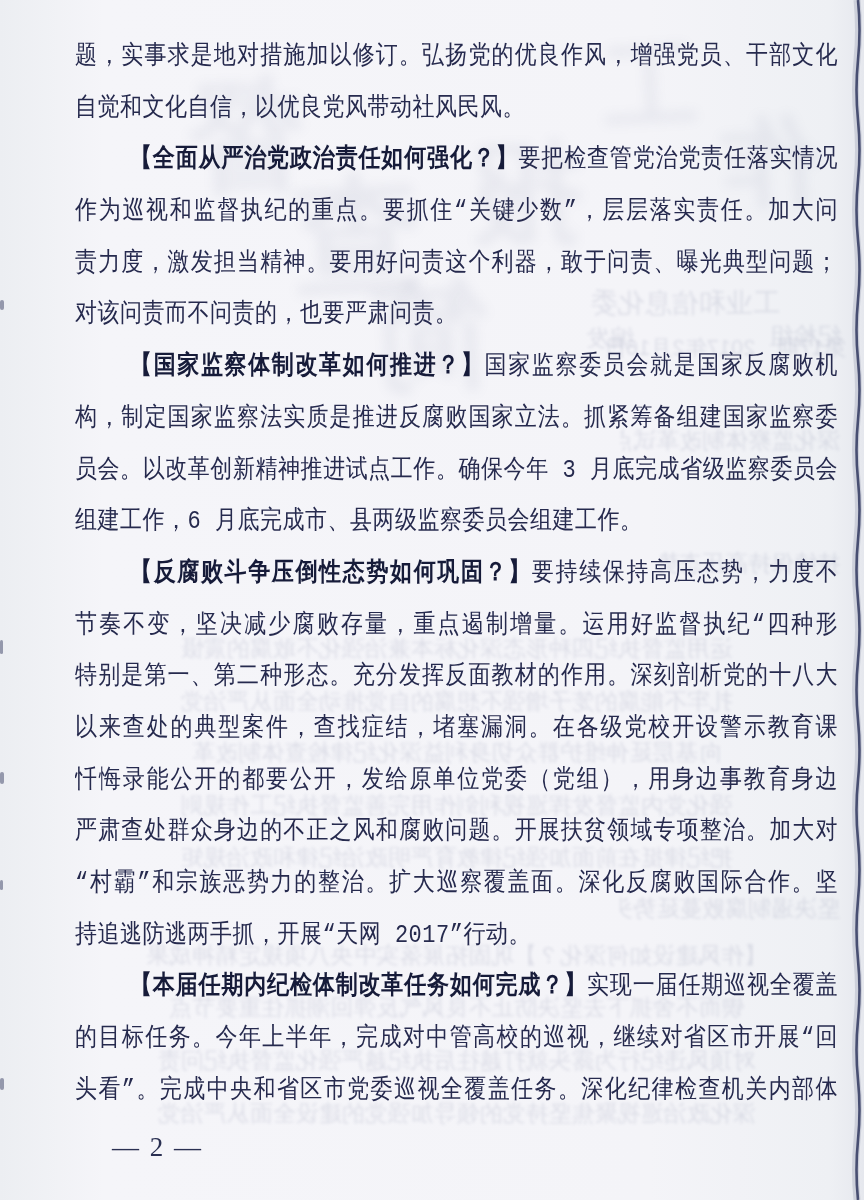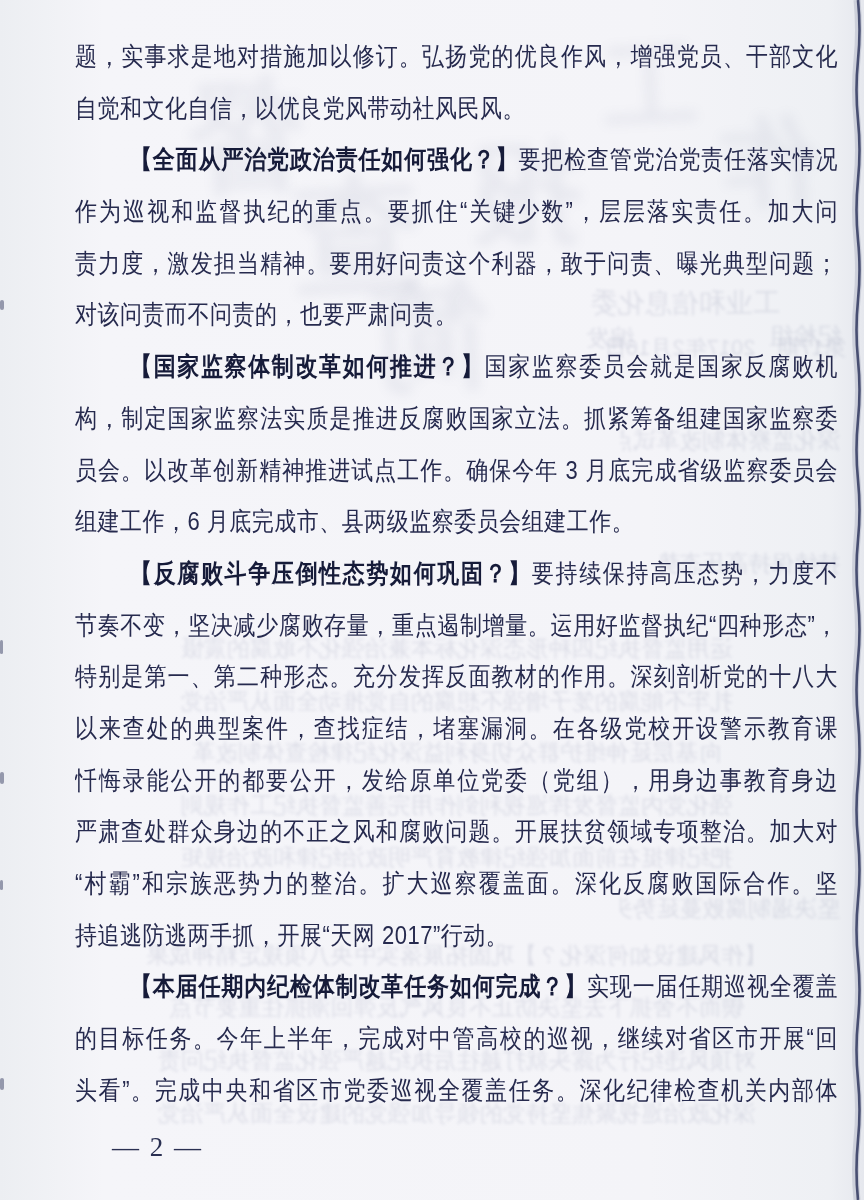--- a/index.html
+++ b/index.html
@@ -8,20 +8,21 @@
     width:864px;height:1200px;position:relative;overflow:hidden;
     background:linear-gradient(90deg,#eceef2 0%,#f5f5f9 12%,#f4f4f8 75%,#eef0f4 96%,#e6e8ee 100%);
     font-family:"Liberation Sans",sans-serif;
   }
   .page{position:absolute;inset:0;}
   
   .content{
     position:absolute;left:75px;top:31px;width:763px;
     color:#262a4e;font-size:22px;line-height:51.7px;
     letter-spacing:.5px;
+    font-family:Liberation Mono, monospace;
   }
   .line{
     height:51.7px;overflow:hidden;
     text-align:justify;text-align-last:justify;
     transform:scaleY(1.16);
   }
   .line.short{text-align-last:left;}
   .line.indent{text-indent:55px;}
   .hd{font-weight:bold;color:#161b39;}
   

